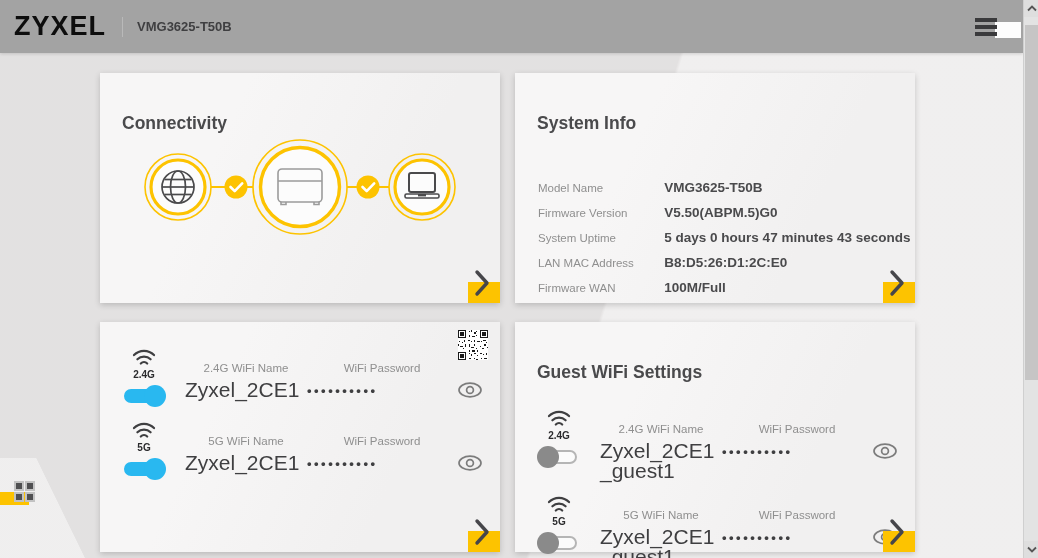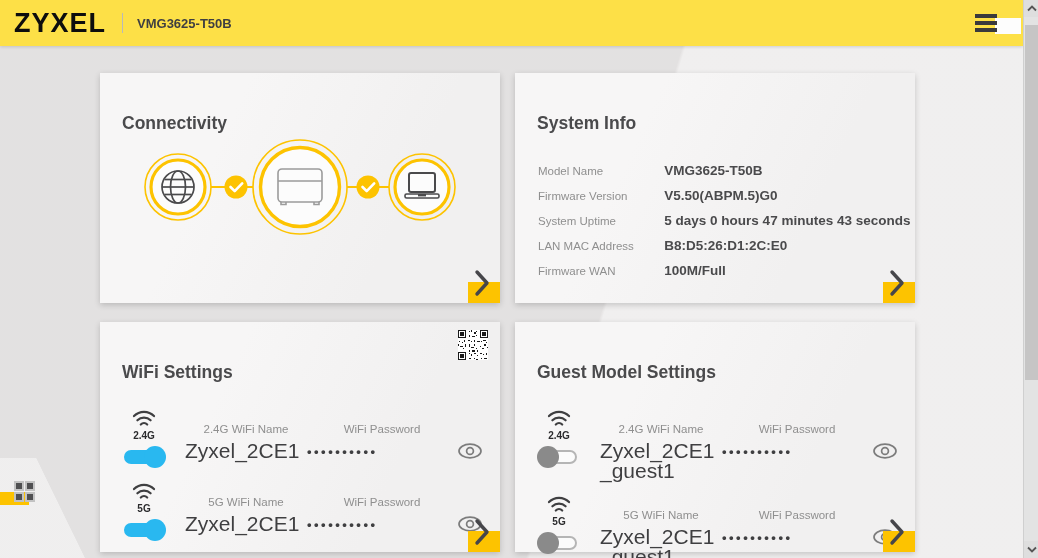--- a/index.html
+++ b/index.html
@@ -11,22 +11,22 @@
     color:#3f3f41;
   }
   
   .content { position:absolute; left:0; top:0; width:1023px; height:558px; overflow:hidden; }
   .deco-main { position:absolute; left:0; top:42px; right:0; bottom:0;
     background:linear-gradient(107deg, rgba(0,0,0,0.018) 57.9%, rgba(255,255,255,0.38) 58.2%); }
   .deco-bl { position:absolute; left:0; bottom:0; width:140px; height:100px;
     background:linear-gradient(64deg, rgba(255,255,255,0.45) 44.8%, rgba(255,255,255,0) 45.2%); }
 
   
-  .topbar { position:absolute; left:0; top:0; width:1023px; height:46px;
-    background:#fde047; box-shadow:0 1px 3px rgba(0,0,0,0.14);
+  .topbar { position:absolute; left:0; top:0; width:1023px; height:53px;
+    background:#a3a3a3; box-shadow:0 1px 3px rgba(0,0,0,0.14);
     display:flex; align-items:center; padding:0 14px; z-index:10; }
   .logo { font-size:27px; font-weight:900; letter-spacing:1px; color:#0d0d0d; }
   .logo-divider { width:1px; height:20px; background:#b9b9b9; margin:0 14px 0 16px; }
   .model { font-size:13px; font-weight:bold; color:#3f3f41; }
   .menu-wrap { margin-left:auto; position:relative; width:34px; height:22px; }
   .menu-flare { position:absolute; right:-12px; top:6px; width:26px; height:16px; background:#fdfdfd; }
   .hamburger { position:absolute; left:0; top:2px; width:22px; cursor:pointer; }
   .hamburger .bar { width:22px; height:4px; background:#3a3a3c; margin-bottom:3px; }
 
   
@@ -36,21 +36,21 @@
     background:linear-gradient(115deg,#f7f6f6 30%,#f1f0f0 72%);
     box-shadow:0 2px 6px rgba(0,0,0,0.18); }
   .card h2 { margin:40px 0 0 22px; font-size:17.5px; font-weight:bold; color:#4a4a4c; }
 
   
   .corner { position:absolute; right:0; bottom:0; width:32px; height:21px;
     background:#FDC300; cursor:pointer; }
   .corner svg { position:absolute; left:4px; top:-14px; }
 
   
-  .info-rows { margin:28px 0 0 23px; }
+  .info-rows { margin:45px 0 0 23px; }
   .info-row { display:flex; margin-bottom:8px; }
   .info-label { width:127px; font-size:11.5px; color:#8f8f8f; padding-top:3px; }
   .info-value { width:252px; font-size:13.5px; font-weight:bold; color:#4a4a4c; line-height:17px; }
 
   
   .bands { margin-top:24px; }
   .band { display:grid; grid-template-columns:63px 122px 150px 36px;
     margin:0 0 12px 22px; }
   .cell-icon { grid-column:1; grid-row:1; width:44px; text-align:center; }
   .band-tag { font-size:10px; font-weight:bold; color:#2b2b2d; margin-top:-2px; }
@@ -253,21 +253,20 @@
           <rect x="18" y="19" width="2" height="1"></rect>
             <rect x="21" y="20" width="1" height="1"></rect>
             <rect x="23" y="19" width="1" height="2"></rect>
           <rect x="9" y="23" width="2" height="1"></rect>
             <rect x="13" y="23" width="1" height="1"></rect>
             <rect x="15" y="24" width="2" height="1"></rect>
             <rect x="19" y="23" width="1" height="1"></rect>
             <rect x="22" y="23" width="2" height="1"></rect>
         </g>
       </svg>
-      <h2>WiFi Settings</h2>
       <div class="bands">
 
         <div class="band">
           <div class="cell-icon">
             <svg width="40" height="21" viewBox="0 0 40 21">
               <g stroke="#3f3f41" stroke-width="2.2" fill="none" stroke-linecap="round">
                 <path d="M16.8 17.5 a4.6 4.6 0 0 1 6.4 0"></path>
                 <path d="M13.4 13.3 a9.3 9.3 0 0 1 13.2 0"></path>
                 <path d="M10 9.1 a14 14 0 0 1 20 0"></path>
               </g>
@@ -323,21 +322,21 @@
 
       </div>
       <div class="corner">
         <svg width="20" height="30" viewBox="0 0 20 30">
           <polyline points="5,4 15,15 5,26" fill="none" stroke="#46464a" stroke-width="3.4" stroke-linecap="round" stroke-linejoin="round"></polyline>
         </svg>
       </div>
     </div>
 
     <div class="card">
-      <h2>Guest Model Settings</h2>
+      <h2>Guest WiFi Settings</h2>
       <div class="bands">
 
         <div class="band">
           <div class="cell-icon">
             <svg width="40" height="21" viewBox="0 0 40 21">
               <g stroke="#3f3f41" stroke-width="2.2" fill="none" stroke-linecap="round">
                 <path d="M16.8 17.5 a4.6 4.6 0 0 1 6.4 0"></path>
                 <path d="M13.4 13.3 a9.3 9.3 0 0 1 13.2 0"></path>
                 <path d="M10 9.1 a14 14 0 0 1 20 0"></path>
               </g>

